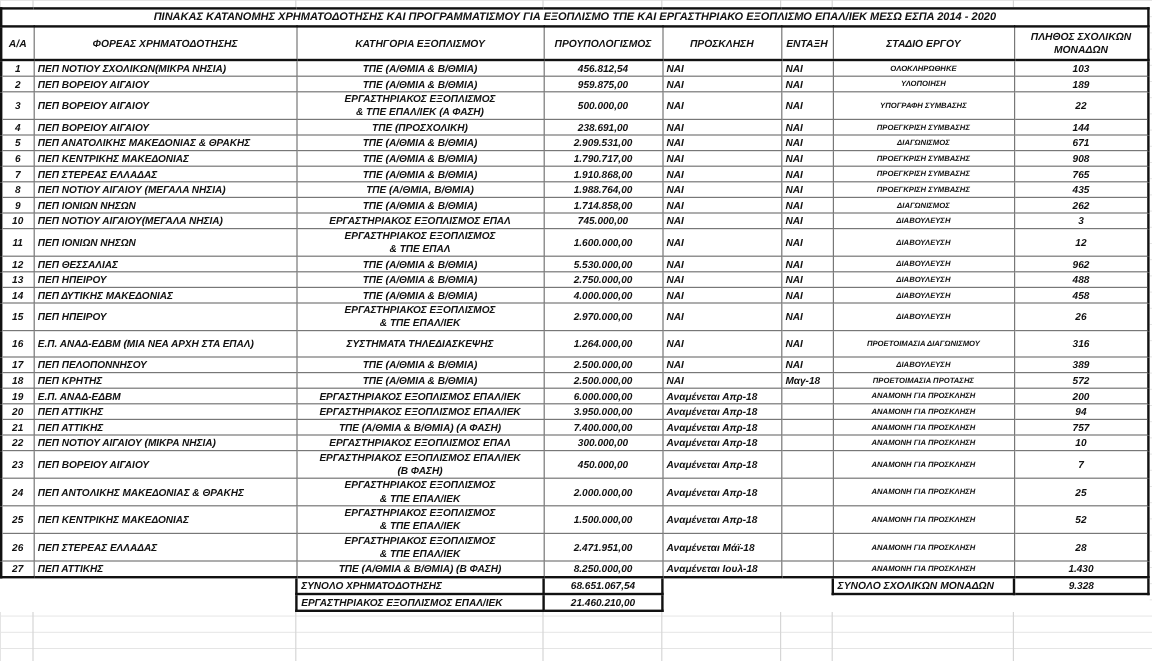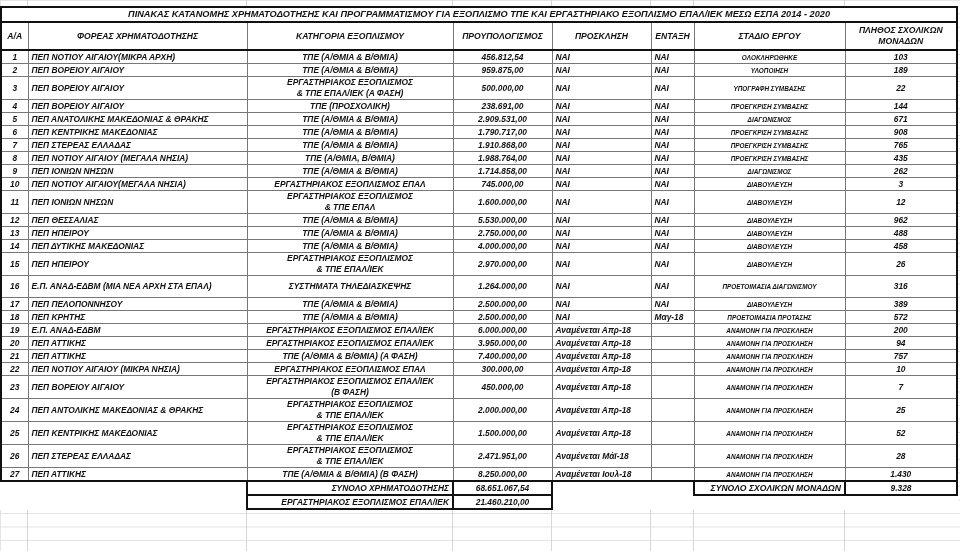--- a/index.html
+++ b/index.html
@@ -22,21 +22,21 @@
   td.num { text-align:center; }
   td.aa { text-align:center; }
   td.c { text-align:left; }
   td.stage { text-align:center; font-size:6.4px !important; font-weight:bold; }
   td.cat { white-space:normal !important;text-align:center; }
   td.left-edge { border-left:2px solid #111 !important;margin-left:47px; }
   td.right-edge { border-right:2px solid #111 !important; }
   tr.last td { border-bottom:2px solid #111 !important; }
   td.prosk-text { font-size:8.6px; }
   td.blank { border:none !important; background:transparent; }
-  tr.tot td.lbl { text-align:right; border:1px solid #111; }
+  tr.tot td.lbl { text-align:left; border:1px solid #111; }
   tr.tot td.val { text-align:center; border:1px solid #111; }
   tr.tot td.box { border:2px solid #111 !important; }
   tr.tot td { height:12px; }
 </style>
 </head>
 <body>
 
 <div class="grid-bg"></div>
 <div class="vline" style="left:27px"></div>
 <div class="vline" style="left:246px"></div>
@@ -67,21 +67,21 @@
         <td>ΦΟΡΕΑΣ ΧΡΗΜΑΤΟΔΟΤΗΣΗΣ</td>
         <td>ΚΑΤΗΓΟΡΙΑ ΕΞΟΠΛΙΣΜΟΥ</td>
         <td>ΠΡΟΥΠΟΛΟΓΙΣΜΟΣ</td>
         <td>ΠΡΟΣΚΛΗΣΗ</td>
         <td>ΕΝΤΑΞΗ</td>
         <td>ΣΤΑΔΙΟ ΕΡΓΟΥ</td>
         <td class="right-edge">ΠΛΗΘΟΣ ΣΧΟΛΙΚΩΝ ΜΟΝΑΔΩΝ</td>
       </tr>
     <tr class="r">
           <td class="aa left-edge">1</td>
-          <td>ΠΕΠ ΝΟΤΙΟΥ ΑΙΓΑΙΟΥ(ΜΙΚΡΑ ΑΡΧΗ)</td>
+          <td>ΠΕΠ ΝΟΤΙΟΥ ΣΧΟΛΙΚΩΝ(ΜΙΚΡΑ ΝΗΣΙΑ)</td>
           <td class="cat">ΤΠΕ (Α/ΘΜΙΑ &amp; Β/ΘΜΙΑ)</td>
           <td class="num">456.812,54</td>
           <td class="c prosk-text">ΝΑΙ</td>
           <td class="c">ΝΑΙ</td>
           <td class="stage">ΟΛΟΚΛΗΡΩΘΗΚΕ</td>
           <td class="num right-edge">103</td>
         </tr>
         <tr class="r">
           <td class="aa left-edge">2</td>
           <td>ΠΕΠ ΒΟΡΕΙΟΥ ΑΙΓΑΙΟΥ</td>

